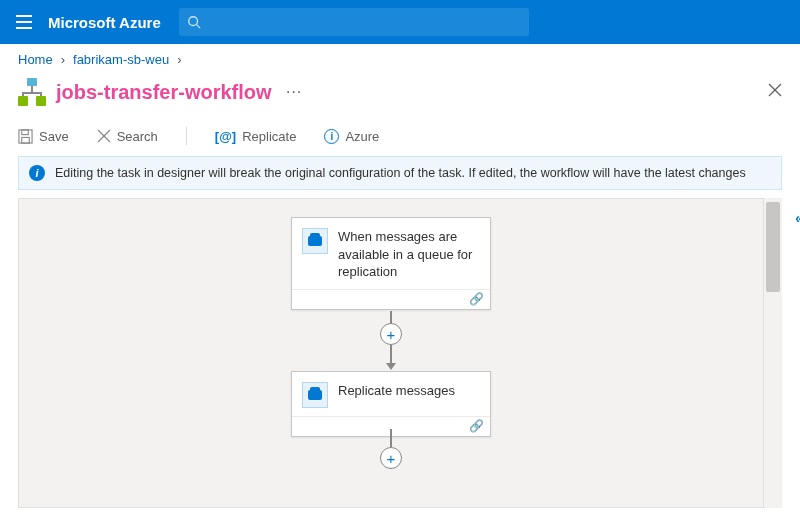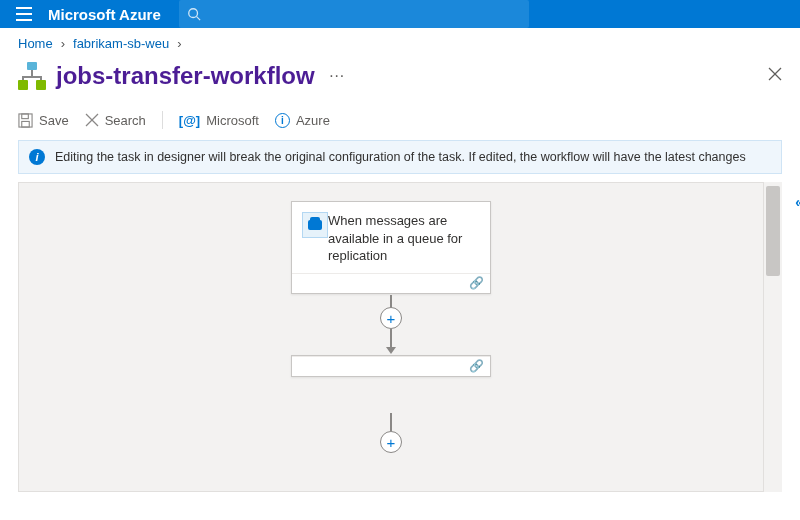--- a/index.html
+++ b/index.html
@@ -1,56 +1,56 @@
 <!DOCTYPE html>
 <html><head>
 <meta charset="utf-8">
 <style>
   * { box-sizing: border-box; margin: 0; padding: 0; font-family: "Segoe UI", Arial, sans-serif; }
   html, body { width: 800px; height: 520px; overflow: hidden; background: #fff; }
 
   
-  .topbar { height: 28px; background: #0078d4; display: flex; align-items: center; color: #fff; }
+  .topbar { height: 44px; background: #0078d4; display: flex; align-items: center; color: #fff; }
   .hamburger { width: 48px; height: 40px; display: flex; align-items: center; justify-content: center; cursor: pointer; }
   .brand { font-weight: 600; font-size: 15px; margin-right: 18px; }
   .searchbox { flex: 0 0 350px; height: 28px; background: #1b88da; border-radius: 2px; display: flex; align-items: center; padding: 0 8px; color: #cfe6f7; font-size: 13px; }
   .searchbox svg { margin-right: 8px; flex-shrink: 0; }
 
   
   .breadcrumb { height: 30px; display: flex; align-items: center; padding: 12px 18px; font-size: 13px; color: #0067b8; }
   .breadcrumb .sep { margin: 0 8px; color: #555; }
 
   
   .title-row { display: flex; align-items: center; padding: 4px 18px 10px 18px; }
   .title-icon { width: 28px; height: 28px; margin-right: 10px; position: relative; }
-  .title-text { font-size: 24px; font-weight: 600; color: #4c1d95; }
+  .title-text { font-size: 20px; font-weight: 600; color: #ec4899; }
   .title-dots { margin-left: 14px; color: #605e5c; font-size: 16px; cursor: pointer; }
   .title-close { margin-left: auto; color: #605e5c; cursor: pointer; }
 
   
-  .toolbar { height: 40px; display: flex; align-items: center; padding: 0 18px; gap: 16px; font-size: 13px; color: #605e5c; border-bottom: none; }
+  .toolbar { height: 40px; display: flex; align-items: center; padding: 0 18px; gap: 28px; font-size: 13px; color: #605e5c; border-bottom: none; }
   .toolbar .tbtn { display: flex; align-items: center; gap: 6px; cursor: pointer; }
   .toolbar .sep { width:1px; height:18px; background:#ddd; }
   .param-ico { color: #0078d4; font-weight:600; font-size:13px;}
   .info-ico { width:15px; height:15px; border:1.5px solid #0078d4; border-radius:50%; display:inline-flex; align-items:center; justify-content:center; color:#0078d4; font-size:10px; font-weight:600;}
 
   
   .notice { margin: 0 18px 8px 18px; background:#eff6fc; border:1px solid #cfe4f5; display:flex; align-items:center; padding:8px 10px; font-size:12.5px; color:#323130;}
   .notice .nicon { width:16px; height:16px; border-radius:50%; background:#0078d4; color:#fff; display:flex; align-items:center; justify-content:center; font-size:11px; font-style:italic; font-weight:700; margin-right:10px; flex-shrink:0;}
 
   
   .canvas-wrap { position: relative; margin: 0 18px 0 18px; height: 310px; }
   .canvas-scroll-track { position:absolute; right:0; top:0; bottom:0; width:18px; background:#f3f2f1;}
   .canvas-scroll-thumb { position:absolute; right:2px; top:4px; width:14px; height:90px; background:#c8c6c4; border-radius:2px;}
   .canvas { position:absolute; left:0; top:0; right:18px; bottom:0; background:#f3f2f1; border:1px solid #e1dfdd; overflow:hidden;}
   .collapse-chevrons { position:absolute; right:-2px; top:12px; color:#0078d4; font-size:14px; font-weight:700; letter-spacing:-3px; cursor:pointer;}
   .canvas-outside { position:relative; height:100%; }
 
   .node { position:absolute; left:50%; transform:translateX(-50%); width:200px; background:#fff; border:1px solid #c8c6c4; box-shadow:0 1px 2px rgba(0,0,0,0.08);}
-  .node-head { display:flex; padding:10px 10px 8px 10px; }
+  .node-head { display:flex; padding:10px 10px 8px 10px; gap:10px; }
   .node-ico { width:26px; height:26px; background:#e6f2fa; border:1px solid #b3d7f2; display:flex; align-items:center; justify-content:center; flex-shrink:0;}
   .node-ico-inner { width:14px; height:10px; background:#0078d4; border-radius:2px; position:relative;}
   .node-ico-inner::before { content:""; position:absolute; left:2px; right:2px; top:-3px; height:3px; background:#0078d4; border-radius:2px 2px 0 0;}
   .node-title { font-size:13px; color:#323130; line-height:1.35; }
   .node-foot { border-top:1px solid #edebe9; height:20px; position:relative;}
   .node-link { position:absolute; right:6px; top:2px; color:#8a8886; font-size:12px;}
 
   .connector { position:absolute; left:50%; transform:translateX(-50%); width:2px; background:#8a8886;}
   .arrowhead { position:absolute; left:50%; transform:translateX(-50%); width:0; height:0; border-left:5px solid transparent; border-right:5px solid transparent; border-top:7px solid #8a8886;}
 
@@ -127,21 +127,21 @@
   <div class="tbtn">
     <svg width="14" height="14" viewBox="0 0 14 14">
         <line x1="1" y1="1" x2="13" y2="13" stroke="#8a8886" stroke-width="1.2"></line>
         <line x1="13" y1="1" x2="1" y2="13" stroke="#8a8886" stroke-width="1.2"></line>
       </svg>
     <span>Search</span>
   </div>
   <div class="sep"></div>
   <div class="tbtn">
     <span class="param-ico">[@]</span>
-    <span>Microsoft</span>
+    <span>Replicate</span>
   </div>
   <div class="tbtn">
     <span class="info-ico">i</span>
     <span>Azure</span>
   </div>
 </div>
 
 <div class="notice">
   <div class="nicon">i</div>
   <div>Editing the task in designer will break the original configuration of the task. If edited, the workflow will have the latest changes</div>
@@ -166,20 +166,26 @@
       <div class="connector" style="top:112px; height:14px;"></div>
 
       <div class="plus-btn" style="top:124px;">
           <span>+</span>
         </div>
 
       <div class="connector" style="top:146px; height:20px;"></div>
       <div class="arrowhead" style="top:164px;"></div>
 
       <div class="node" style="top:172px;">
+        <div class="node-head">
+          <div class="node-ico">
+              <div class="node-ico-inner"></div>
+            </div>
+          <div class="node-title">Replicate messages</div>
+        </div>
         <div class="node-foot">
           <span class="node-link">🔗</span>
         </div>
       </div>
 
       <div class="connector" style="top:230px; height:18px;"></div>
       <div class="plus-btn" style="top:248px;">
           <span>+</span>
         </div>
 

